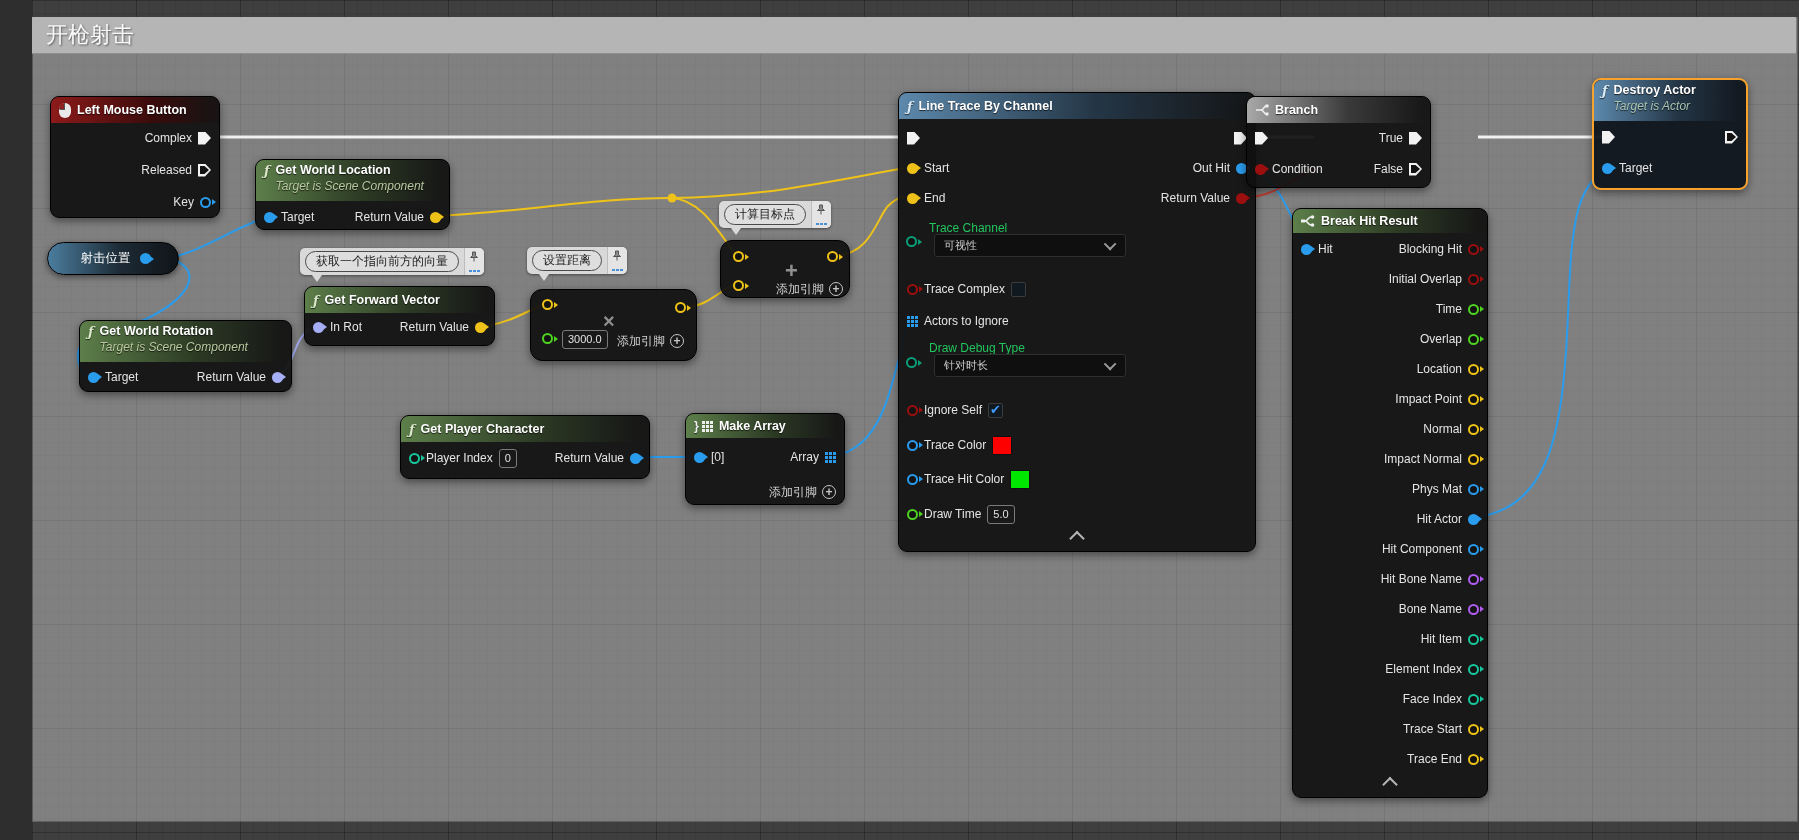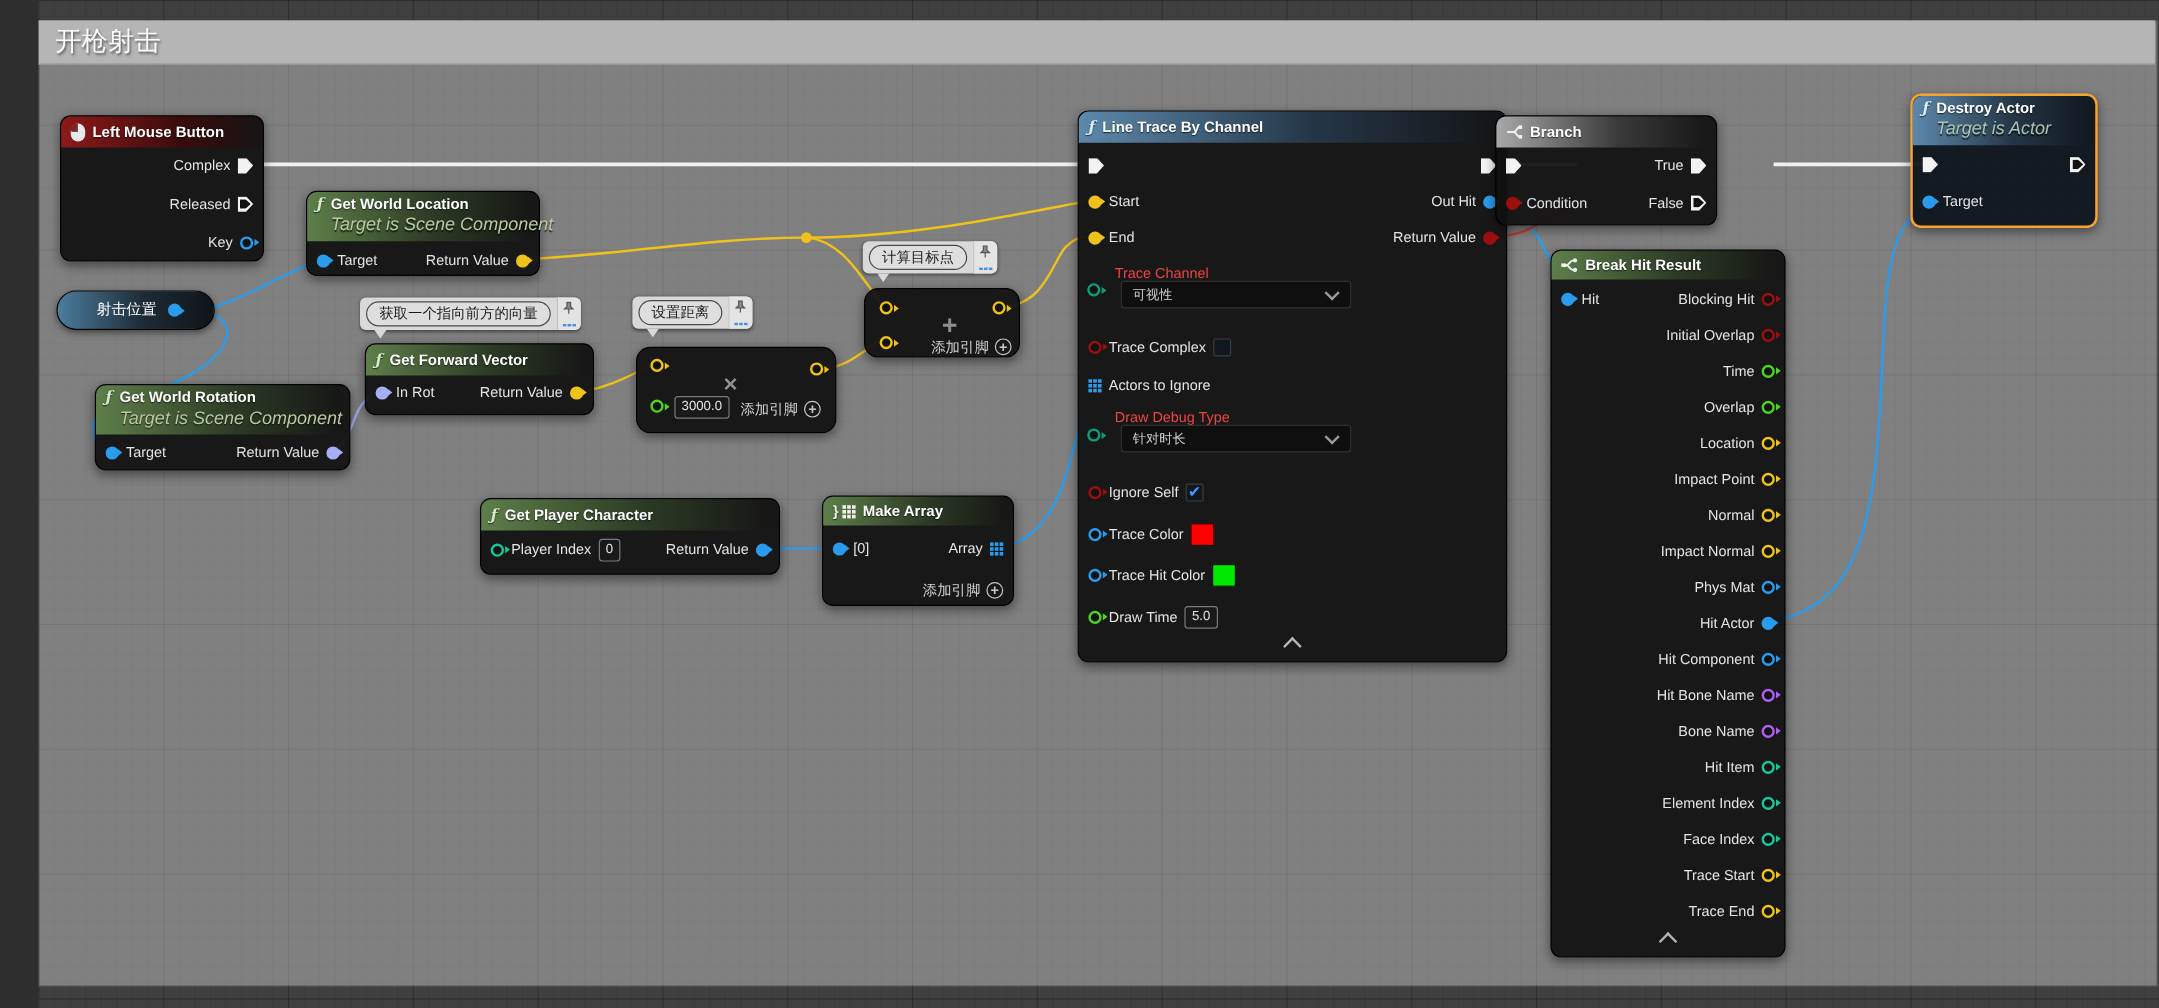--- a/index.html
+++ b/index.html
@@ -14,21 +14,21 @@
   
   .comment-body{position:absolute;left:0;top:17px;width:1764px;height:803px;background:rgba(255,255,255,0.34);z-index:0;border:1px solid rgba(0,0,0,0.25);}
   .comment-header{position:absolute;left:0;top:17px;width:1764px;height:37px;background:#b5b5b5;z-index:1;display:flex;align-items:center;padding:0 14px;box-sizing:border-box;font-size:22px;font-weight:500;color:#fafafa;text-shadow:1px 1px 2px rgba(0,0,0,0.5);border-bottom:1px solid #8f8f8f;}
   
   #wires{position:absolute;left:0;top:0;z-index:2;}
   
   .node{position:absolute;z-index:3;background:rgba(16,16,16,0.93);border:1px solid #000;border-radius:9px;box-shadow:0 3px 9px rgba(0,0,0,0.45);color:#e4e4e4;font-size:12px;box-sizing:border-box;}
   .nhdr{display:flex;align-items:center;gap:6px;height:26px;padding:0 10px 0 8px;border-radius:8px 8px 0 0;font-weight:bold;font-size:12.5px;color:#fff;text-shadow:0 1px 1px rgba(0,0,0,0.7);white-space:nowrap;}
   .nhdr.two{height:38px;align-items:flex-start;padding-top:3px;}
   .hdr-text{display:flex;flex-direction:column;line-height:1.25;}
-  .nsub{font-weight:normal;font-style:italic;font-size:15px;color:#b9c9a0;}
+  .nsub{font-weight:normal;font-style:italic;font-size:12px;color:#b9c9a0;}
   .hdr-green{background:linear-gradient(to right,#5d7f4a,#2c3a24 55%,rgba(20,24,18,0.25) 95%);}
   .hdr-red{background:linear-gradient(to right,#8d1a1a,#3a0b0b 60%,rgba(30,8,8,0.3) 95%);}
   .hdr-blue{background:linear-gradient(to right,#5d89ac,#243646 55%,rgba(16,24,32,0.3) 95%);}
   .hdr-gray{background:linear-gradient(to right,#a8a8a8,#3a3a3a 55%,rgba(25,25,25,0.3) 95%);}
   .hdr-blue .nsub{color:#a9c4b2;}
   .fnicon{font-family:"DejaVu Serif",serif;font-style:italic;font-weight:bold;color:#d8e8c8;font-size:13px;}
   .prow{position:absolute;display:flex;align-items:center;gap:6px;height:20px;white-space:nowrap;}
   .prow.l{left:8px;}
   .prow.r{right:8px;}
   .plabel{color:#e4e4e4;}
@@ -39,21 +39,21 @@
   .pin.fill{background:var(--c);}
   .c-obj{--c:#2a9ced;} .c-vec{--c:#eec219;} .c-rot{--c:#a6aef5;} .c-float{--c:#4fd321;}
   .c-bool{--c:#9c0f0f;} .c-name{--c:#b05df0;} .c-int{--c:#17c79c;} .c-enum{--c:#0b9e7a;}
   .exec{position:relative;width:13px;height:13px;background:#f2f2f2;clip-path:polygon(0 0,7px 0,13px 6.5px,7px 13px,0 13px);flex:none;}
   .exec.hollow::after{content:'';position:absolute;left:2px;top:2.5px;width:9px;height:8px;background:#121212;clip-path:polygon(0 0,4.5px 0,9px 4px,4.5px 8px,0 8px);}
   .gridpin{width:11px;height:11px;position:relative;flex:none;}
   .gridpin i{position:absolute;left:0;top:0;width:3px;height:3px;background:var(--c);box-shadow:4px 0 var(--c),8px 0 var(--c),0 4px var(--c),4px 4px var(--c),8px 4px var(--c),0 8px var(--c),4px 8px var(--c),8px 8px var(--c);}
   .vbox{background:#191919;border:1px solid #7a7a7a;border-radius:3px;padding:0 5px;font-size:11px;color:#e2e2e2;height:17px;line-height:17px;flex:none;}
   .dd{position:absolute;width:192px;height:23px;background:#0f0f0f;border:1px solid #2f2f2f;border-radius:3px;color:#cfcfcf;font-size:11px;display:flex;align-items:center;justify-content:space-between;padding:0 9px;box-sizing:border-box;}
   .ddchev{width:7px;height:7px;border-left:2px solid #9a9a9a;border-bottom:2px solid #9a9a9a;transform:rotate(-45deg) translateY(-2px);}
-  .flabel{position:absolute;color:#ef4444;}
+  .flabel{position:absolute;color:#22c55e;}
   .chk{width:15px;height:15px;background:#101820;border:1px solid #3c3c3c;border-radius:2px;box-sizing:border-box;position:relative;flex:none;}
   .chk.checked::after{content:'✔';position:absolute;left:1px;top:-2px;color:#3f9bff;font-size:13px;font-weight:bold;}
   .swatch{width:18px;height:17px;border:1px solid #101010;flex:none;}
   .addtext{color:#d2d2d2;font-size:12px;}
   .addcirc{width:14px;height:14px;border:1.5px solid #c6c6c6;border-radius:50%;color:#c6c6c6;font-size:12px;font-weight:bold;line-height:13px;text-align:center;box-sizing:border-box;flex:none;}
   .op{position:absolute;color:#8f8f8f;font-weight:bold;font-size:22px;line-height:1;}
   .collapse{position:absolute;bottom:7px;left:50%;width:9px;height:9px;border-left:2.5px solid #b5b5b5;border-top:2.5px solid #b5b5b5;transform:translateX(-50%) rotate(45deg);}
   
   .varnode{position:absolute;z-index:3;height:33px;border-radius:17px;background:linear-gradient(to right,#4b7d9e,#1d2b36 55%,#101418);border:1px solid #000;box-shadow:0 2px 6px rgba(0,0,0,0.5);display:flex;align-items:center;justify-content:center;gap:9px;padding:0 9px 0 14px;color:#fff;font-size:12.5px;box-sizing:border-box;}
   

